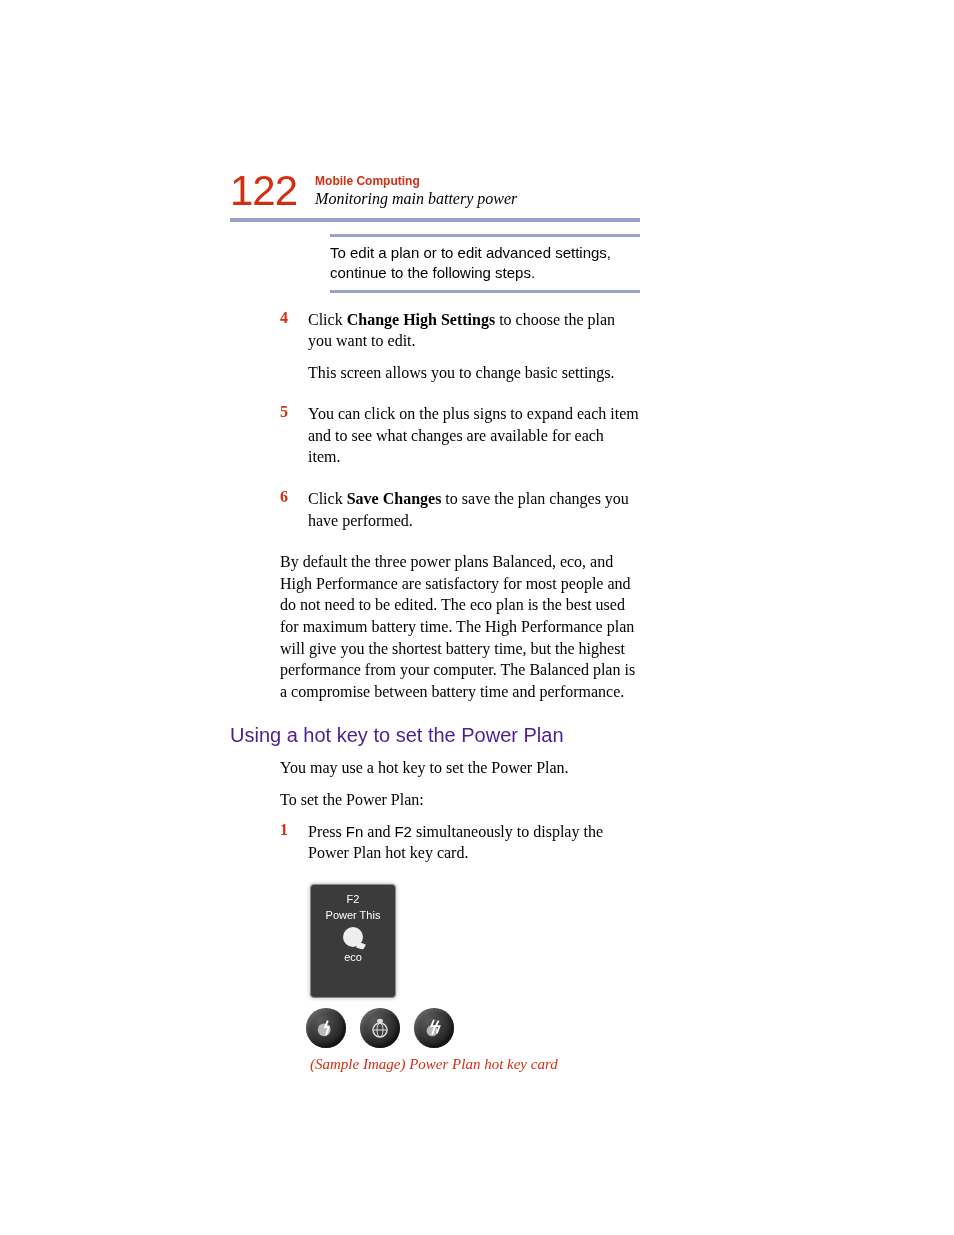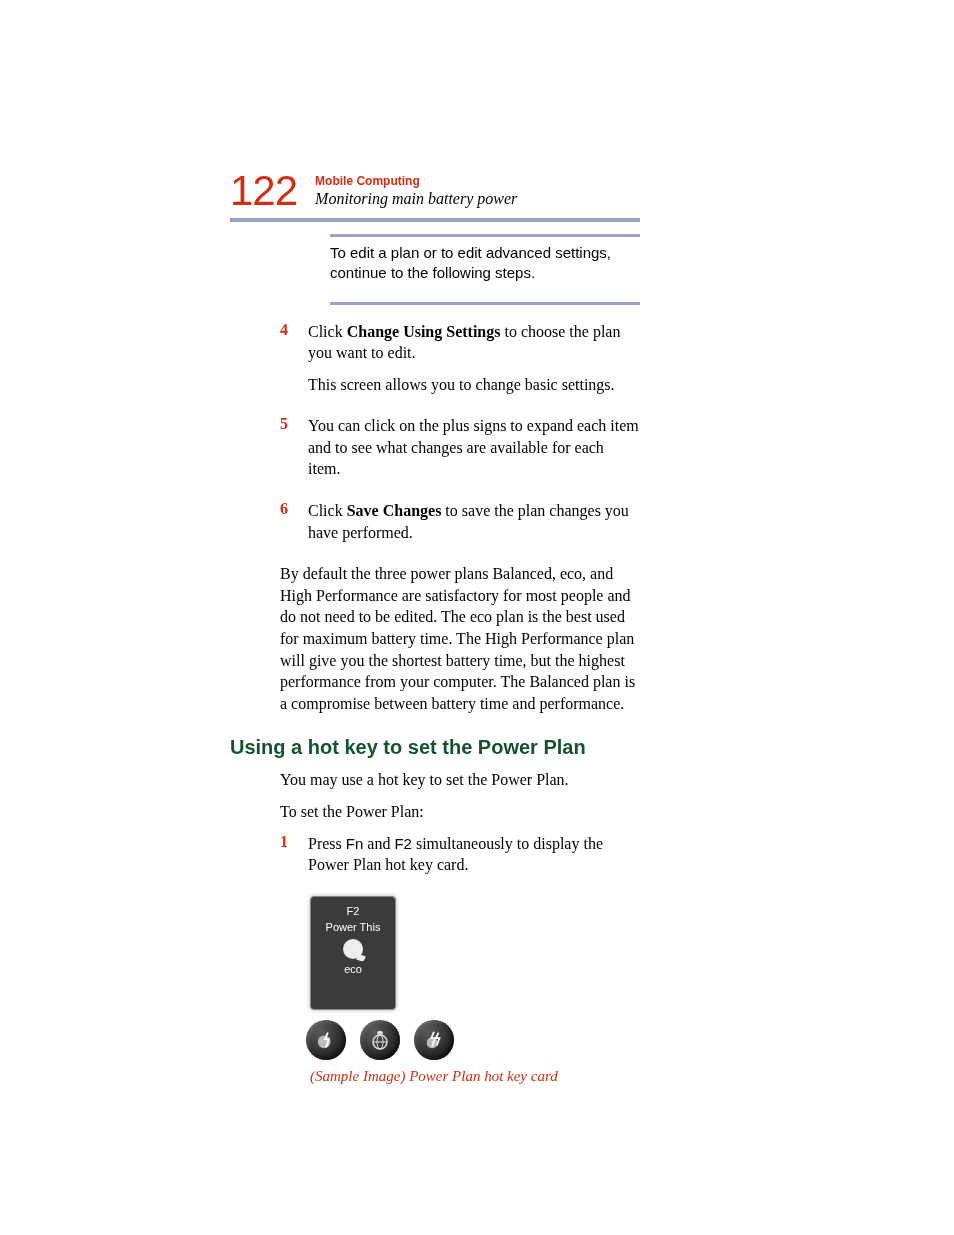--- a/index.html
+++ b/index.html
@@ -57,21 +57,21 @@
   }
   .callout-rule {
     border: none;
     border-top: 3px solid #9aa3c7;
     margin: 0 0 6px 0;
   }
   .callout-text {
     font-family: Arial, Helvetica, sans-serif;
     font-size: 15px;
     line-height: 1.35;
-    margin: 0 0 18px 0;
+    margin: 0 0 6px 0;
   }
   .callout-rule-bottom {
     border: none;
     border-top: 3px solid #9aa3c7;
     margin: 4px 0 16px 0;
   }
   ol.steps {
     list-style: none;
     padding: 0;
     margin: 0 0 0 50px;
@@ -99,22 +99,22 @@
     font-weight: 700;
   }
   .body-para {
     margin: 6px 0 10px 50px;
     font-size: 16px;
     line-height: 1.35;
   }
   .section-heading {
     font-family: "Arial Narrow", Arial, Helvetica, sans-serif;
     font-stretch: condensed;
-    font-weight: 700;
-    color: #14532d;
+    font-weight: 400;
+    color: #4c1d95;
     font-size: 20px;
     margin: 22px 0 10px 0;
   }
   .sans {
     font-family: Arial, Helvetica, sans-serif;
     font-size: 15px;
   }
   .figure {
     margin: 6px 0 6px 80px;
   }
@@ -199,21 +199,21 @@
     <hr class="callout-rule">
     <p class="callout-text">To edit a plan or to edit advanced settings, continue to the following steps.</p>
     <hr class="callout-rule-bottom">
   </div>
 
   <ol class="steps">
     <li>
       <span class="step-num">4</span>
       <div class="step-body">
         <p>
-          <span>Click </span><span class="bold">Change Using Settings</span><span> to choose the plan you want to edit.</span>
+          <span>Click </span><span class="bold">Change High Settings</span><span> to choose the plan you want to edit.</span>
         </p>
         <p>This screen allows you to change basic settings.</p>
       </div>
     </li>
     <li>
       <span class="step-num">5</span>
       <div class="step-body">
         <p>You can click on the plus signs to expand each item and to see what changes are available for each item.</p>
       </div>
     </li>

